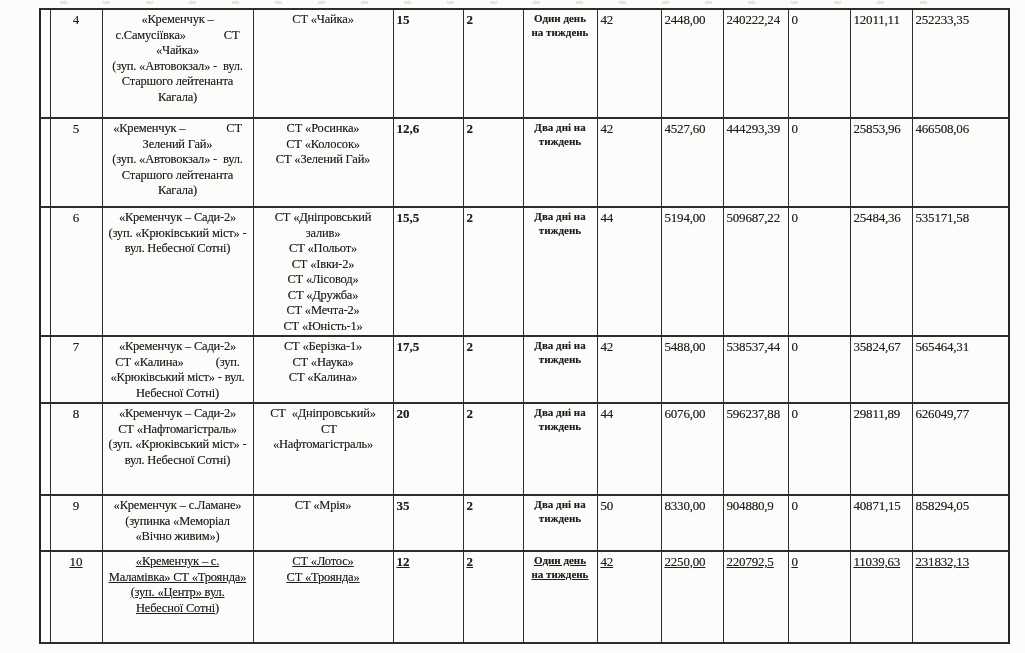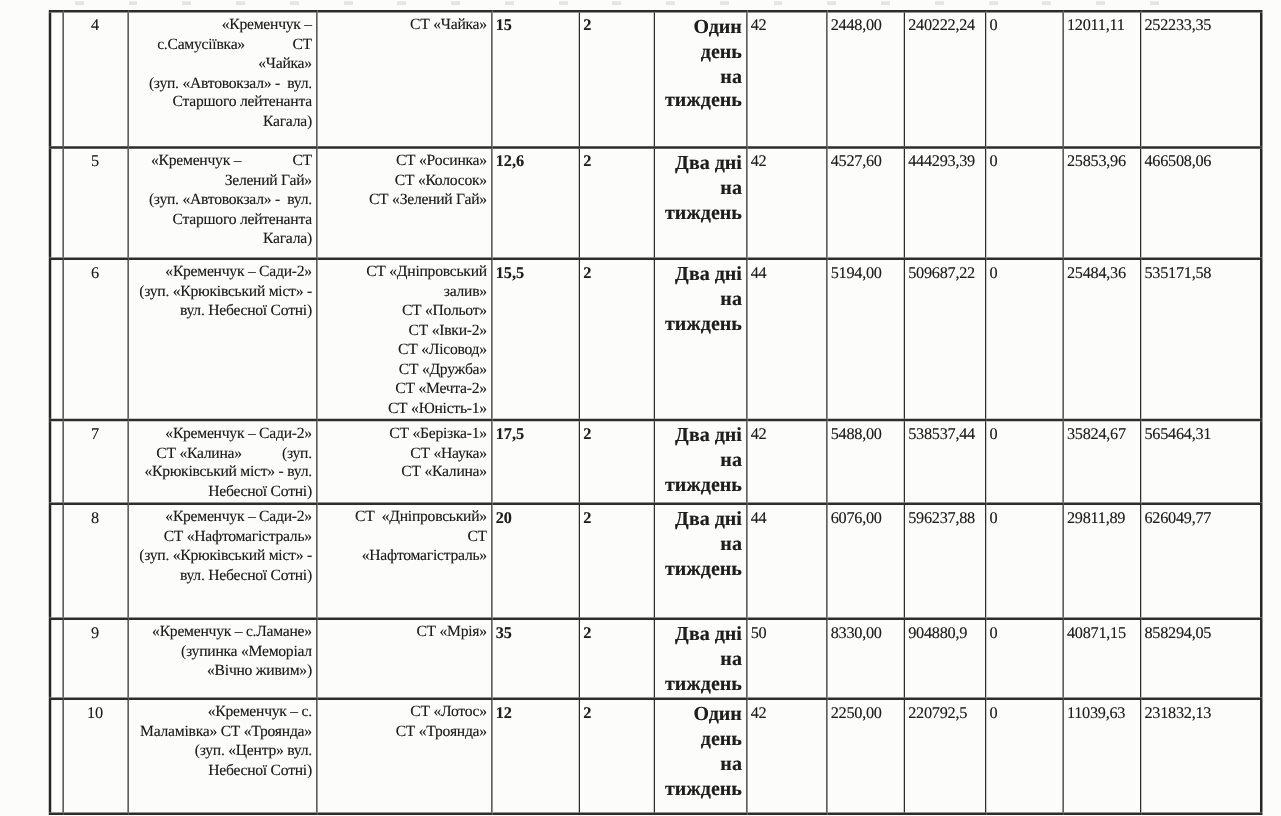--- a/index.html
+++ b/index.html
@@ -45,29 +45,29 @@
     font-size: 13px;
     line-height: 1.24;
     text-shadow: 0 0 0.5px rgba(20,20,20,0.45);
   }
   .c-blank { padding: 0; }
   .c-num   { text-align: center; }
   .c-route, .c-st {
     font-size: 12.5px;
     letter-spacing: -0.2px;
     white-space: pre-wrap;
-    text-align: right;
+    text-align: center;
   }
   .c-km, .c-qty {
     font-weight: bold;
   }
   .c-sched {
-    text-align: right;
+    text-align: center;
     font-weight: bold;
-    font-size: 16px;
+    font-size: 11px;
     white-space: pre-wrap;
   }
   .c-trips, .c-m1, .c-m2, .c-zero, .c-vat, .c-total {
     text-align: left;
     letter-spacing: -0.2px;
   }
 </style>
 </head>
 <body>
 
@@ -210,21 +210,21 @@
     <td class="c-qty">2</td>
     <td class="c-sched">Два дні на
 тиждень</td>
     <td class="c-trips">50</td>
     <td class="c-m1">8330,00</td>
     <td class="c-m2">904880,9</td>
     <td class="c-zero">0</td>
     <td class="c-vat">40871,15</td>
     <td class="c-total">858294,05</td>
   </tr>
-        <tr style="height: 92px;">
+        <tr style="height: 92px; text-decoration: underline;">
     <td class="c-blank"></td>
     <td class="c-num">10</td>
     <td class="c-route">«Кременчук – с.
 Маламівка» СТ «Троянда»
 (зуп. «Центр» вул.
 Небесної Сотні)</td>
     <td class="c-st">СТ «Лотос»
 СТ «Троянда»</td>
     <td class="c-km">12</td>
     <td class="c-qty">2</td>

